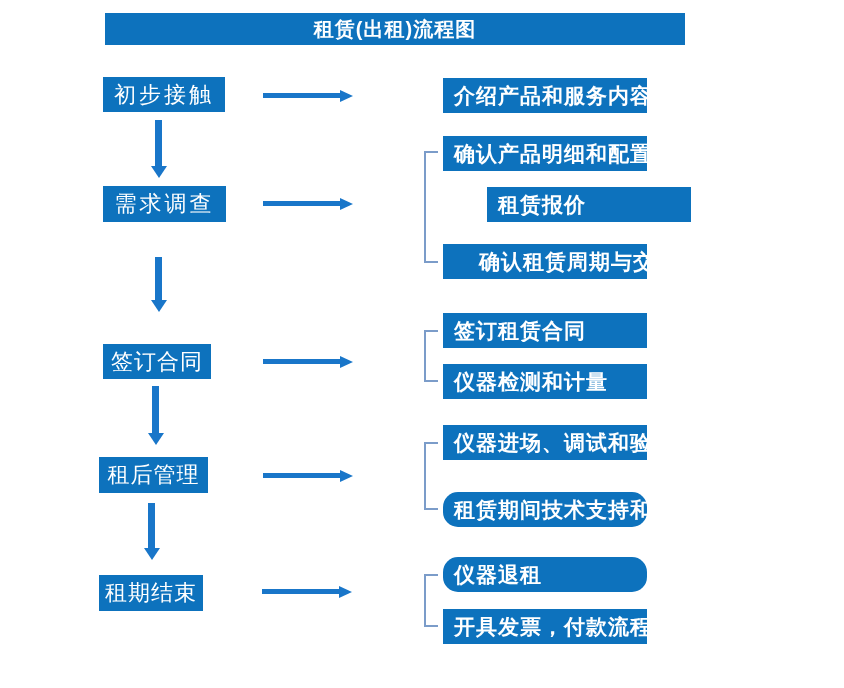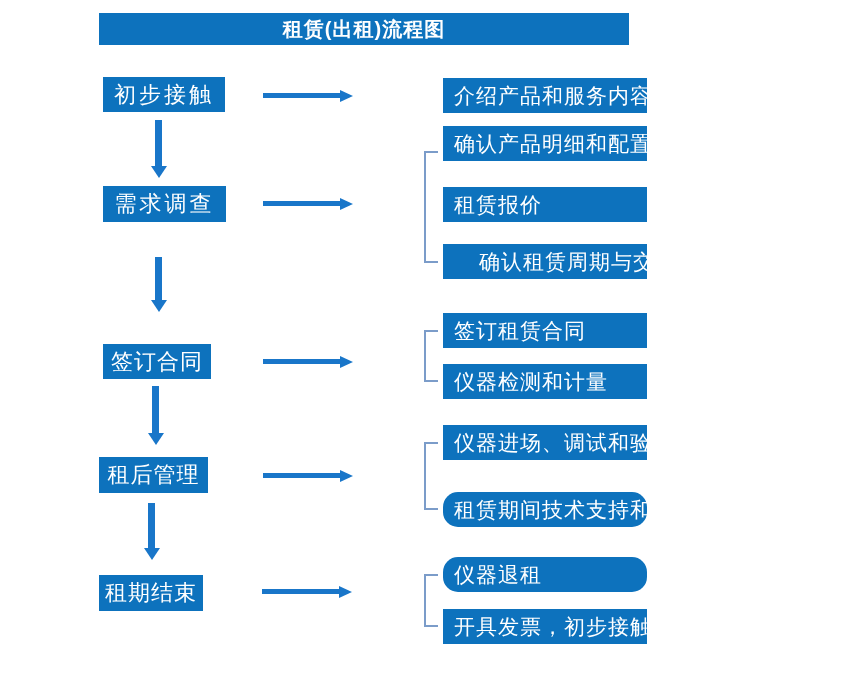--- a/index.html
+++ b/index.html
@@ -10,22 +10,22 @@
   }
   .canvas {
     position: relative;
     width: 844px;
     height: 688px;
     background: #ffffff;
     overflow: hidden;
   }
   .title-bar {
     position: absolute;
-    left: 99px; top: 13px;
-    width: 530px; height: 32px;
+    left: 105px; top: 13px;
+    width: 580px; height: 32px;
     background: #0d72bd;
     color: #ffffff;
     font-size: 20px;
     font-weight: bold;
     letter-spacing: 1px;
     display: flex;
     align-items: center;
     justify-content: center;
   }
   .step-box {
@@ -41,21 +41,21 @@
     white-space: nowrap;
   }
   .output-box {
     position: absolute;
     left: 443px;
     width: 204px;
     height: 35px;
     background: #0d72bd;
     color: #ffffff;
     font-size: 21px;
-    font-weight: normal;
+    font-weight: bold;
     letter-spacing: 1px;
     display: flex;
     align-items: center;
     padding-left: 11px;
     box-sizing: border-box;
     white-space: nowrap;
   }
   .down-arrow {
     position: absolute;
     width: 17px;
@@ -120,24 +120,24 @@
   <div class="step-box" style="left:99px;  top:457px; width:109px; height:36px; letter-spacing:1px;">
     <span>租后管理</span>
   </div>
   <div class="step-box" style="left:99px;  top:575px; width:104px; height:36px; letter-spacing:1px;">
     <span>租期结束</span>
   </div>
 
   <div class="output-box" style="top:78px;">
     <span>介绍产品和服务内容</span>
   </div>
-  <div class="output-box" style="top:126px;text-align:right;">
+  <div class="output-box" style="top:136px;text-align:right;">
     <span>确认产品明细和配置</span>
   </div>
-  <div class="output-box" style="top:187px;">
+  <div class="output-box" style="top:187px;margin-left:44px;">
     <span>租赁报价</span>
   </div>
   <div class="output-box" style="top:244px;padding-left:36px;">
     <span>确认租赁周期与交货时间</span>
   </div>
   <div class="output-box" style="top:313px;">
     <span>签订租赁合同</span>
   </div>
   <div class="output-box" style="top:364px;">
     <span>仪器检测和计量</span>
@@ -145,21 +145,21 @@
   <div class="output-box" style="top:425px;text-align:right;">
     <span>仪器进场、调试和验收</span>
   </div>
   <div class="output-box" style="top:492px;border-radius:15px;">
     <span>租赁期间技术支持和指导</span>
   </div>
   <div class="output-box" style="top:557px;border-radius:15px;">
     <span>仪器退租</span>
   </div>
   <div class="output-box" style="top:609px;">
-    <span>开具发票，初步接触</span>
+    <span>开具发票，付款流程</span>
   </div>
 
   <div class="down-arrow" style="left:150px; top:120px;">
     <div class="shaft" style="height:46px;"></div>
     <div class="head"></div>
   </div>
   <div class="down-arrow" style="left:150px; top:257px;">
     <div class="shaft" style="height:43px;"></div>
     <div class="head"></div>
   </div>

